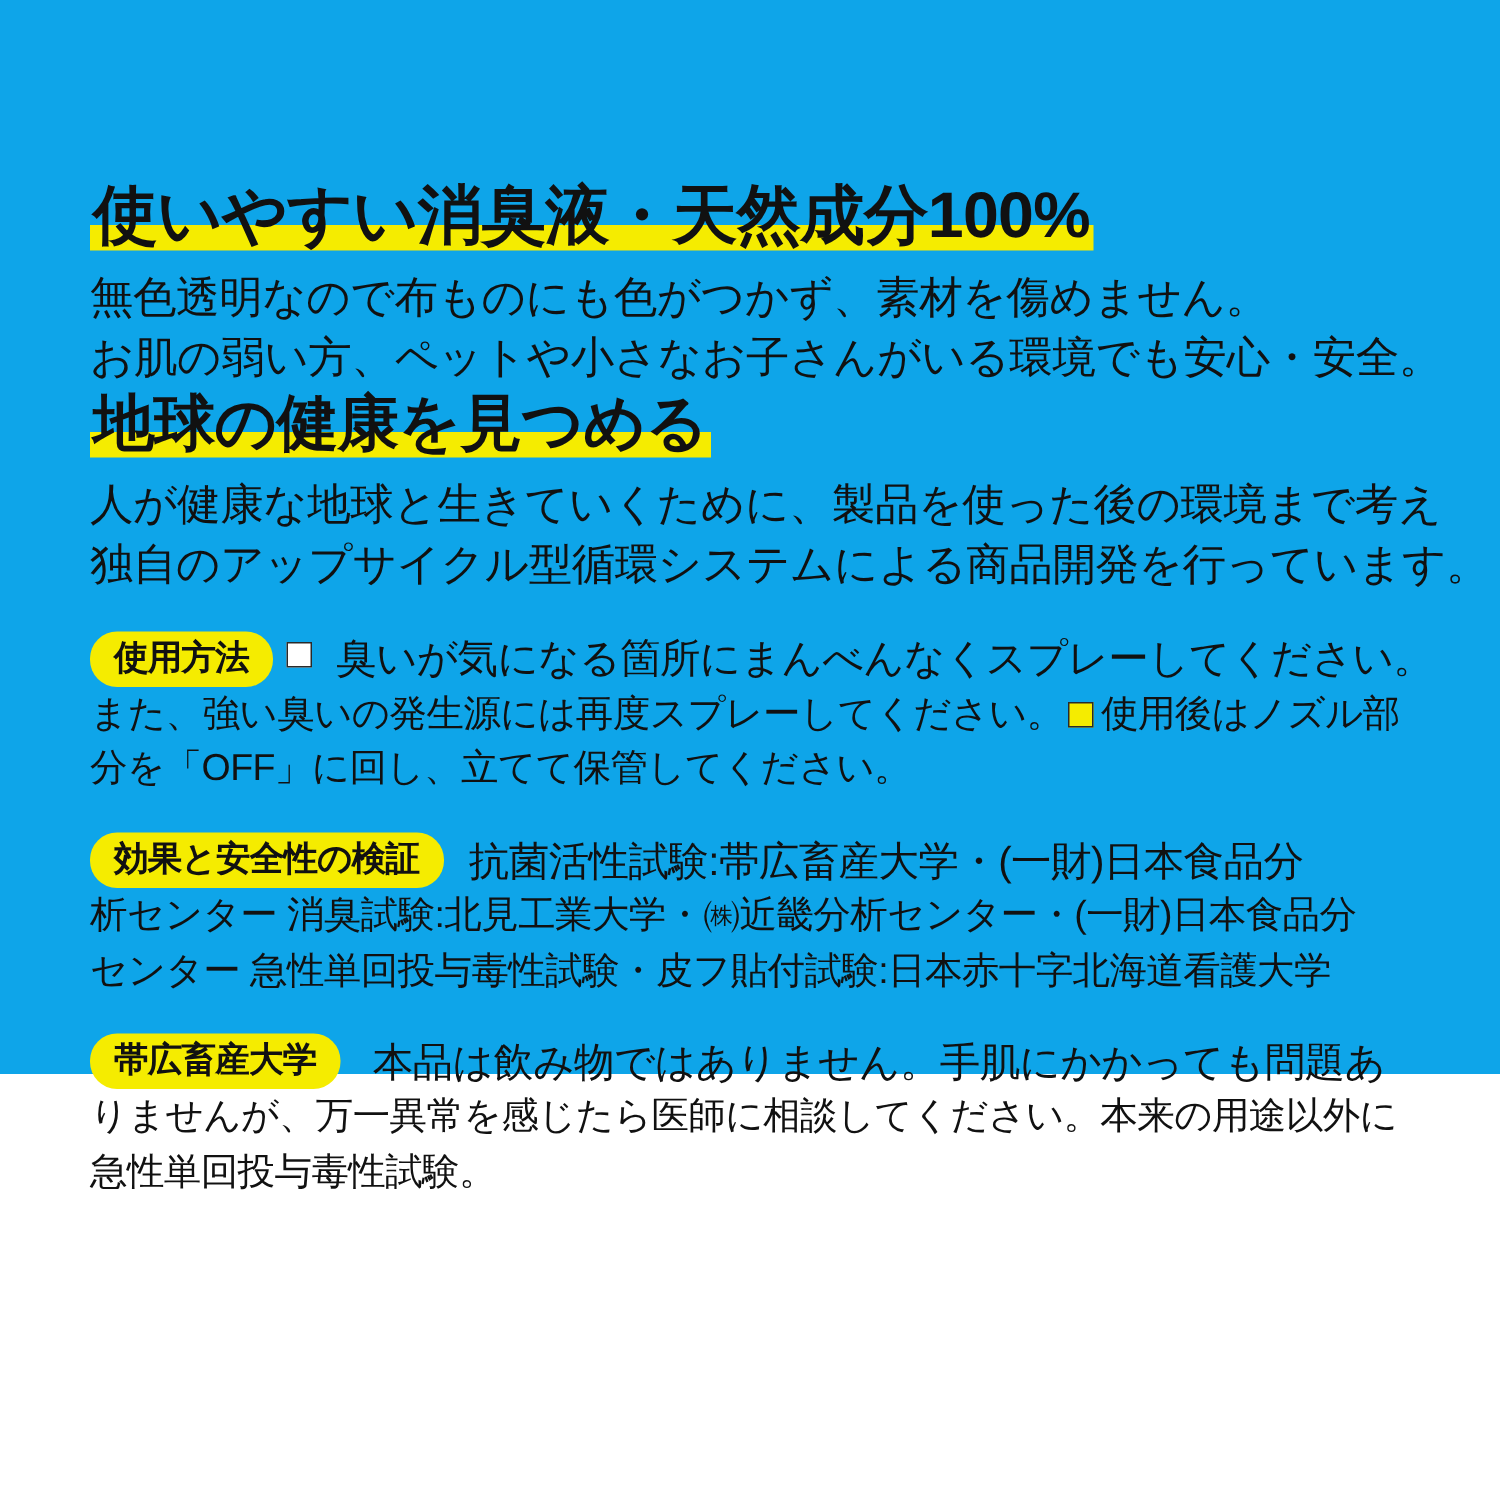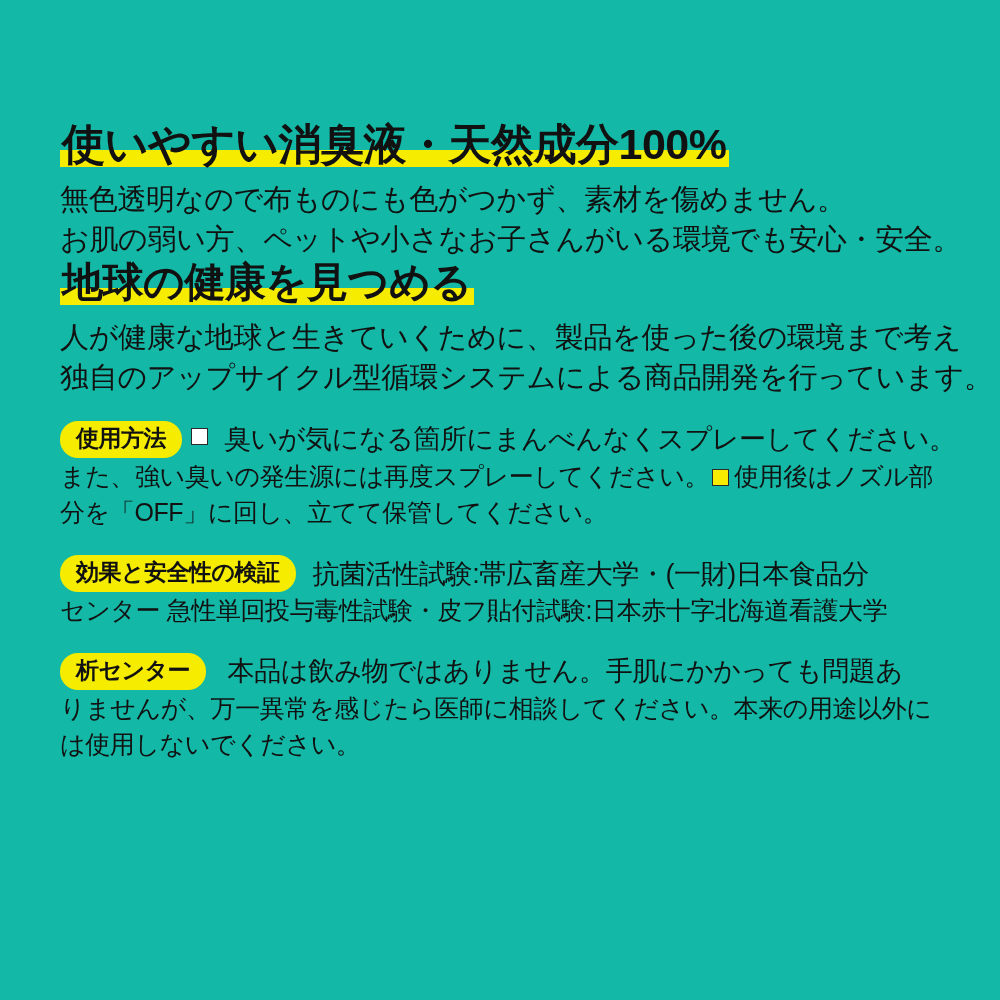--- a/index.html
+++ b/index.html
@@ -11,23 +11,23 @@
     background: #ffffff;
   }
   body {
     font-family: "Liberation Sans", "DejaVu Sans", sans-serif;
     color: #111111;
     -webkit-font-smoothing: antialiased;
   }
   .page {
     position: relative;
     width: 1000px;
-    height: 1000px;
+    height: 716px;
     padding: 120px 89px 0 60px;
-    background: #14b8a6;
+    background: #0ea5e9;
   }
 
   
   .headline {
     position: relative;
     display: inline-block;
     font-size: 43px;
     font-weight: bold;
     letter-spacing: -0.5px;
     line-height: 1.15;
@@ -155,28 +155,29 @@
       <span class="rline">分を「OFF」に回し、立てて保管してください。</span>
     </div>
   </div>
 
   
   <div class="section">
     <div class="sect-first-line">
       <span class="tag">効果と安全性の検証</span><span class="inline-txt">抗菌活性試験:帯広畜産大学・(一財)日本食品分</span>
     </div>
     <div class="sect-rest">
+      <span class="rline">析センター 消臭試験:北見工業大学・㈱近畿分析センター・(一財)日本食品分</span>
       <span class="rline">センター 急性単回投与毒性試験・皮フ貼付試験:日本赤十字北海道看護大学</span>
     </div>
   </div>
 
   
   <div class="section">
     <div class="sect-first-line">
-      <span class="tag">析センター</span>&nbsp;<span class="inline-txt">本品は飲み物ではありません。手肌にかかっても問題あ</span>
+      <span class="tag">帯広畜産大学</span>&nbsp;<span class="inline-txt">本品は飲み物ではありません。手肌にかかっても問題あ</span>
     </div>
     <div class="sect-rest">
       <span class="rline">りませんが、万一異常を感じたら医師に相談してください。本来の用途以外に</span>
-      <span class="rline">は使用しないでください。</span>
+      <span class="rline">急性単回投与毒性試験。</span>
     </div>
   </div>
 
 </div>
 
 </body></html>

